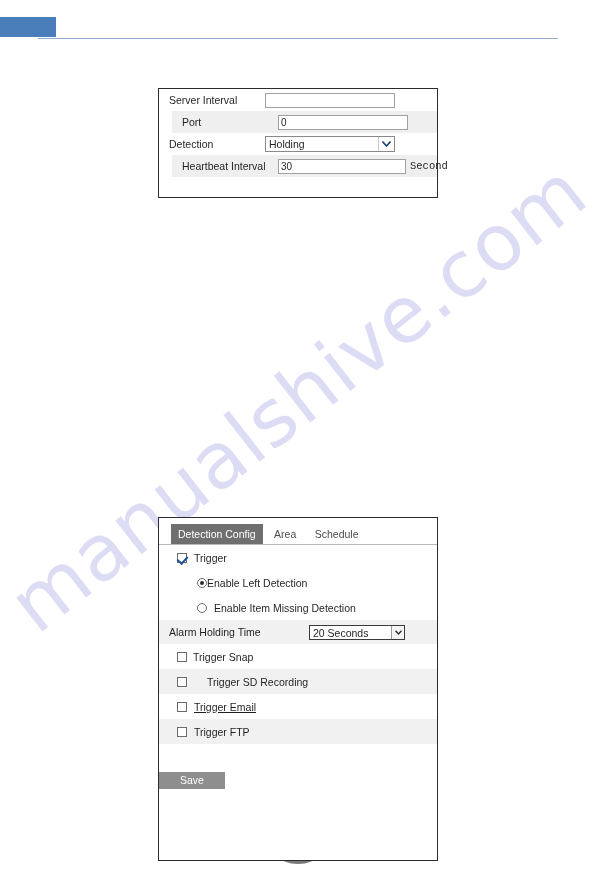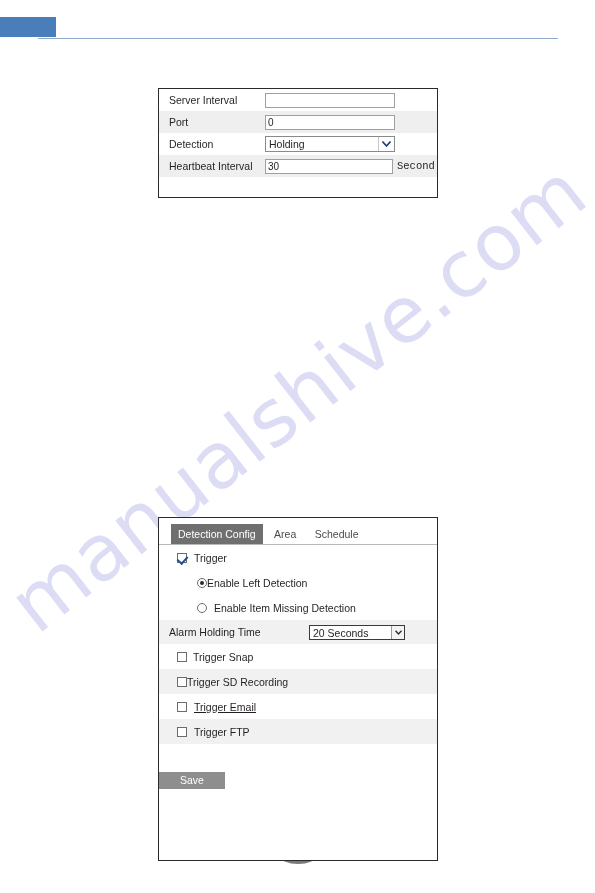--- a/index.html
+++ b/index.html
@@ -83,21 +83,21 @@
     width: 280px;
     height: 110px;
   }
   .form-row {
     display: flex;
     align-items: center;
     height: 22px;
     padding: 0 0 0 10px;
     box-sizing: border-box;
   }
-  .form-row.shaded { background: #efefef; }
+  .form-row.shaded { background: #efefef; margin-left: 13px; }
   .form-row .row-label {
     width: 96px;
     flex: 0 0 96px;
     font-size: 10.5px;
     color: #231f20;
     line-height: 22px;
   }
   .text-input {
     height: 15px;
     box-sizing: border-box;
@@ -379,21 +379,21 @@
     </span>
   </div>
 
   <div class="check-row" style="padding-left:18px;">
     <span class="cbox"></span>
     <span class="ctl-label" style="margin-left:6px;">Trigger Snap</span>
   </div>
 
   <div class="check-row shaded" style="padding-left:18px;">
     <span class="cbox"></span>
-    <span class="ctl-label" style="margin-left:0;text-align:center;">Trigger SD Recording</span>
+    <span class="ctl-label" style="margin-left:20px;text-align:center;">Trigger SD Recording</span>
   </div>
 
   <div class="check-row" style="padding-left:18px;">
     <span class="cbox"></span>
     <span class="ctl-label" style="margin-left:7px;text-decoration:underline;">Trigger Email</span>
   </div>
 
   <div class="check-row shaded" style="padding-left:18px;">
     <span class="cbox"></span>
     <span class="ctl-label" style="margin-left:7px;">Trigger FTP</span>

